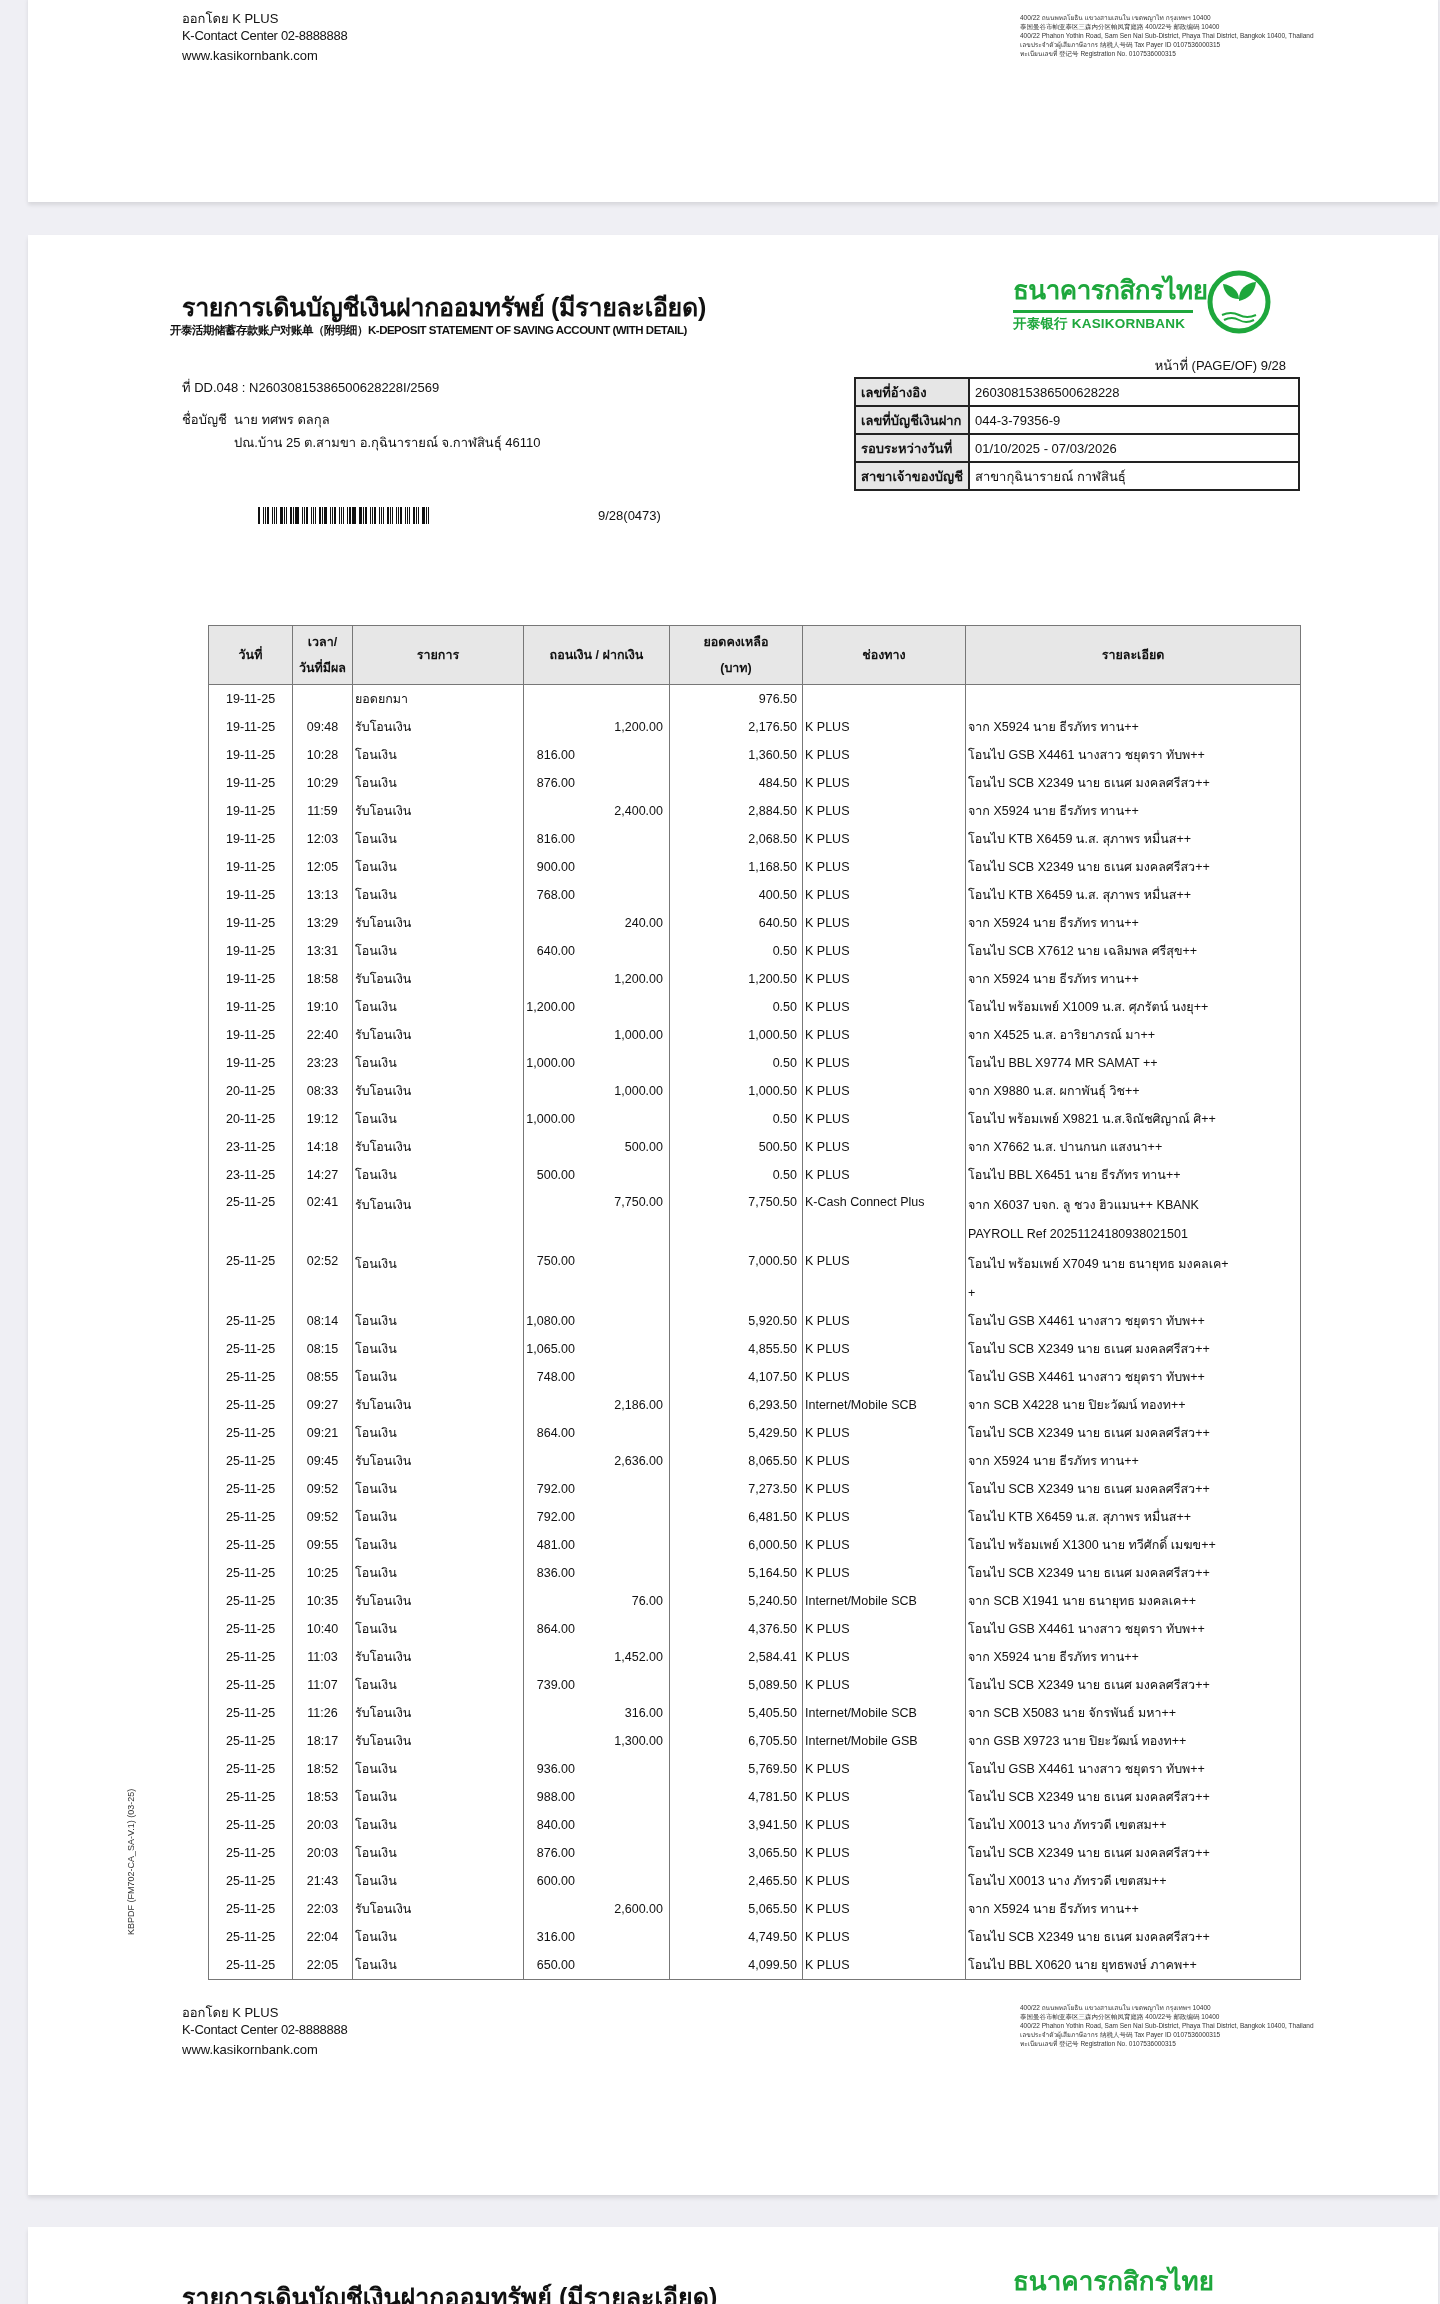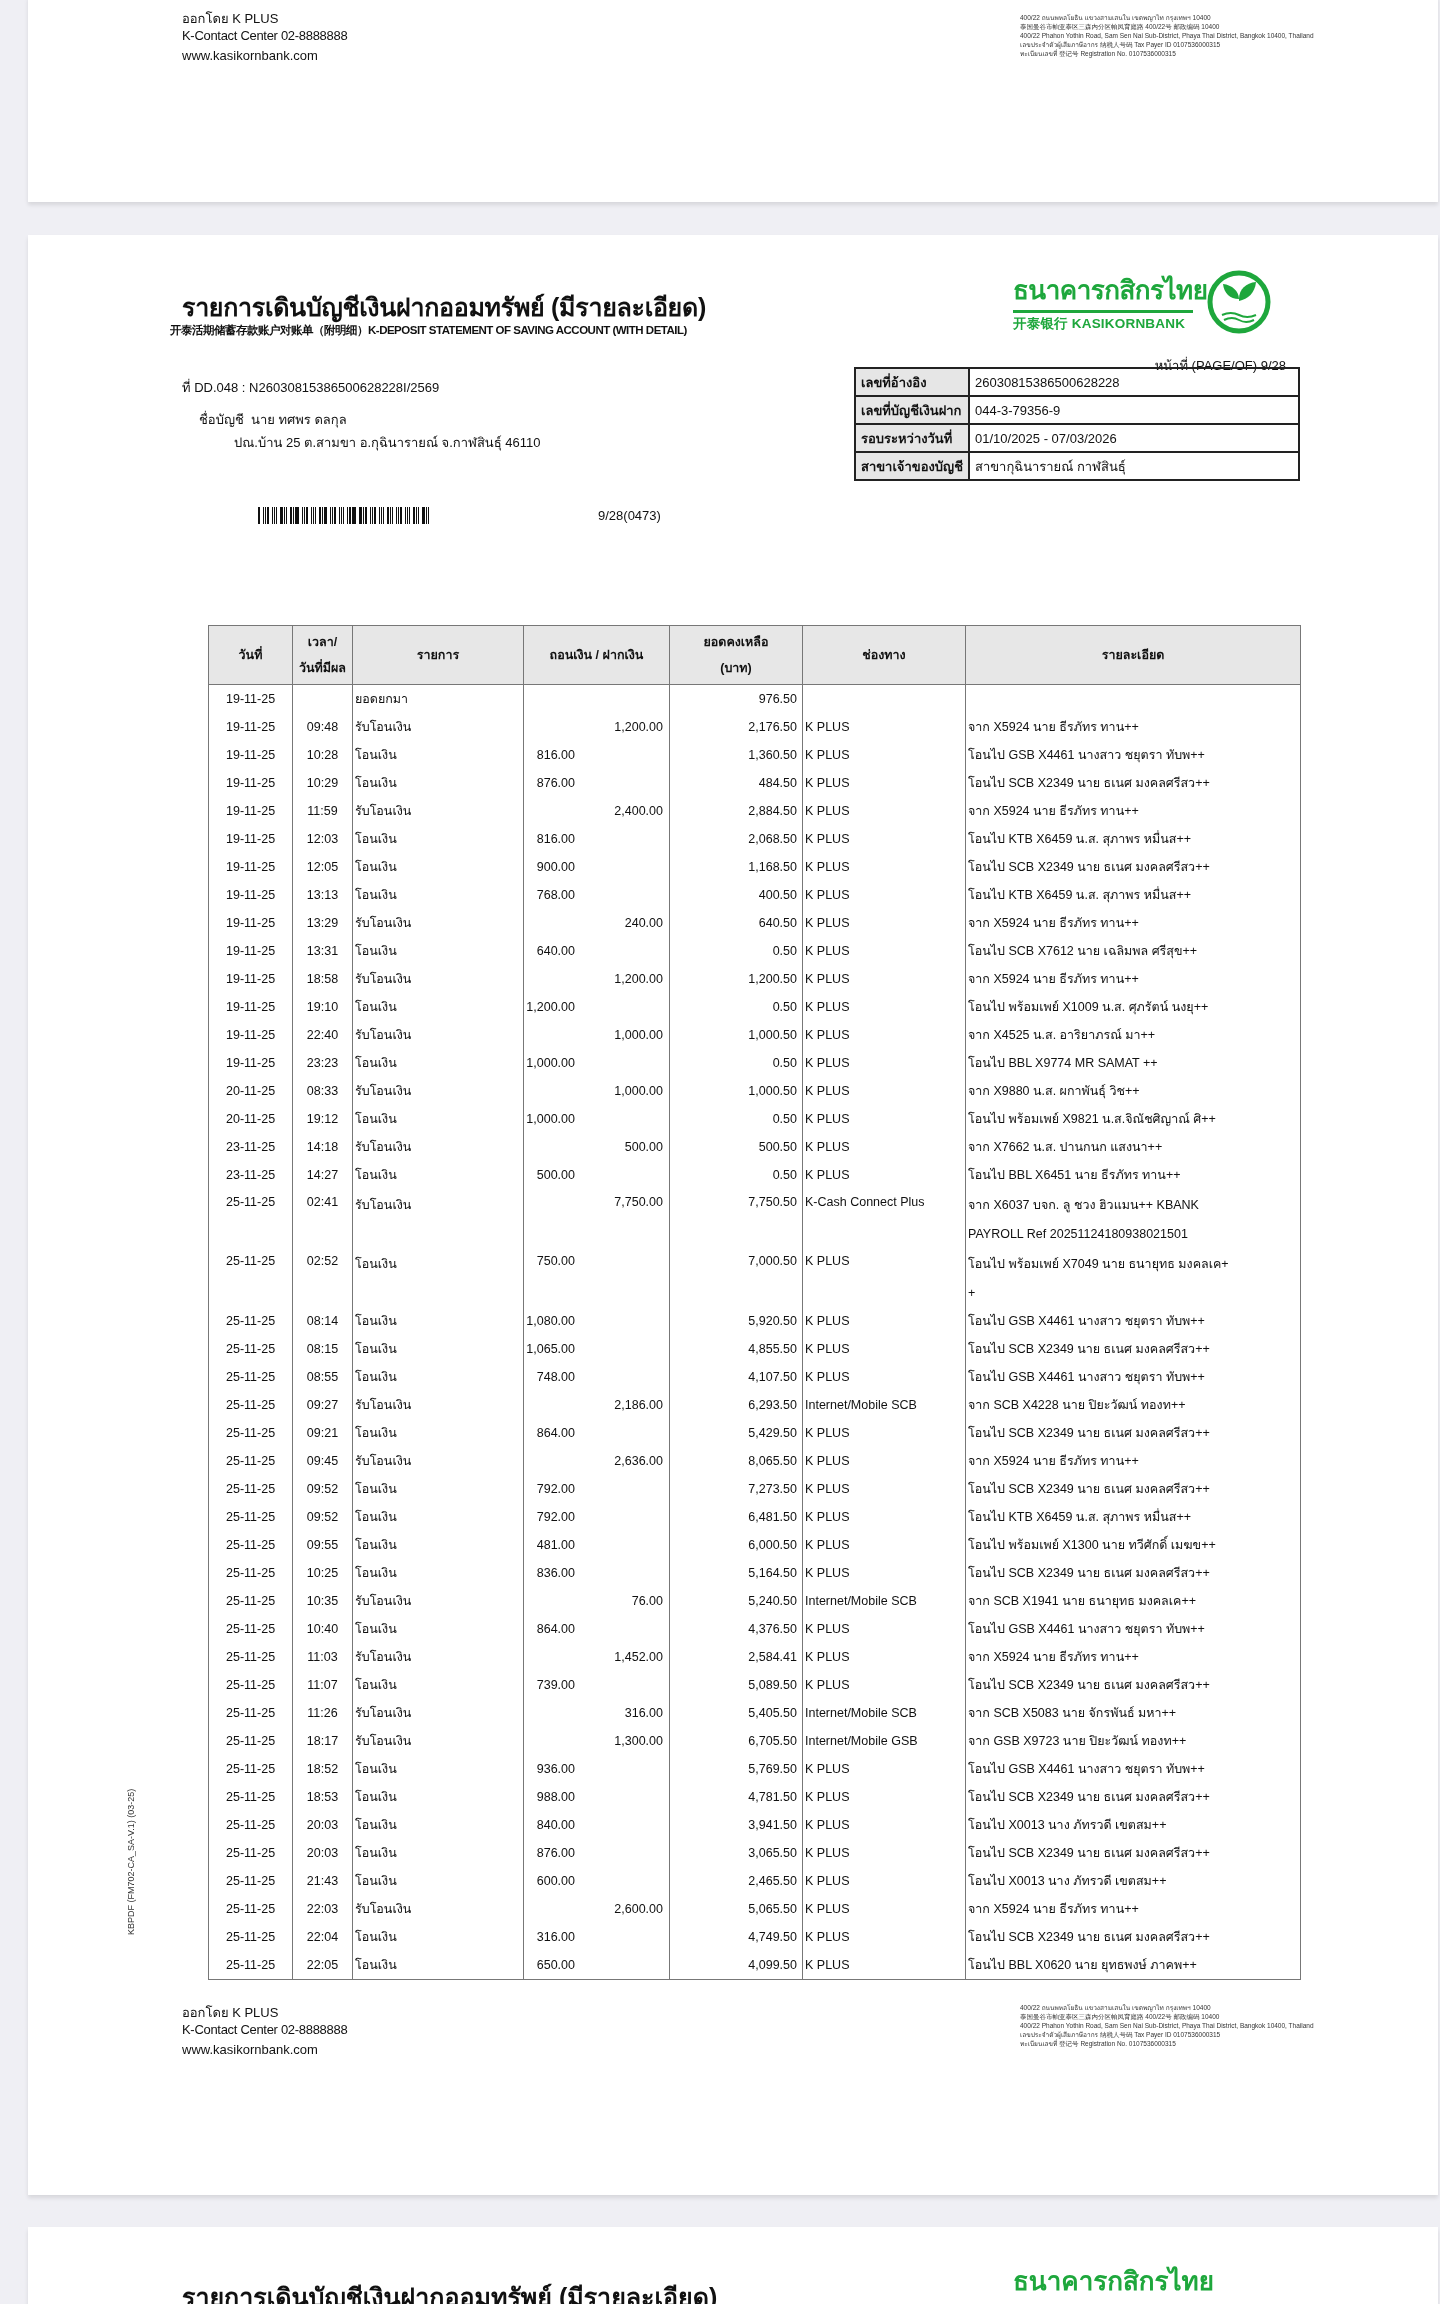--- a/index.html
+++ b/index.html
@@ -31,28 +31,28 @@
   .logo { position: absolute; left: 985px; top: 34px; width: 292px; height: 70px; }
   .logo .th-name { position: absolute; left: 0; top: 0; font-size: 26px; font-weight: bold; color: #1ea73c; letter-spacing: -0.5px; }
   .logo .rule { position: absolute; left: 0; top: 41px; width: 180px; height: 3px; background: #1ea73c; }
   .logo .en-name { position: absolute; left: 0; top: 46px; font-size: 13.5px; font-weight: bold; color: #1ea73c; letter-spacing: 0.2px; }
   .logo .emblem { position: absolute; left: 193px; top: 0; width: 66px; height: 66px; }
 
   .page-of { position: absolute; right: 152px; top: 120px; font-size: 13px; }
 
   .doc-no { position: absolute; left: 154px; top: 142px; font-size: 13px; }
   .acc-name { position: absolute; left: 154px; top: 173px; font-size: 13px; line-height: 23px; }
-  .acc-name .lbl { display: inline-block; width: 52px; margin-left: 17px; }
+  .acc-name .lbl { display: inline-block; width: 52px; }
   .acc-name .addr { padding-left: 52px; }
 
   .barcode { position: absolute; left: 230px; top: 272px; height: 17px; width: 212px; }
   .barcode span { display: inline-block; height: 17px; background: #111; margin-right: 1px; vertical-align: top; }
   .barcode-num { position: absolute; left: 570px; top: 273px; font-size: 13px; }
 
-  .info-table { position: absolute; left: 826px; top: 132px; border-collapse: collapse; width: 446px; }
+  .info-table { position: absolute; left: 826px; top: 142px; border-collapse: collapse; width: 446px; }
   .info-table td { border: 2px solid #222; height: 26px; padding: 0 5px; font-size: 13px; }
   .info-table td.k { background: #e6e6e6; font-weight: bold; width: 100px; white-space: nowrap; }
 
   .txn { position: absolute; left: 180px; top: 390px; border-collapse: collapse; width: 1092px; table-layout: fixed; }
   .txn th { background: #e7e7e7; border: 1.5px solid #777; font-size: 12.5px; font-weight: bold; height: 58px; line-height: 26px; padding: 0; }
   .txn td { font-size: 12.5px; height: 28px; padding: 0 4px; border-left: 1.5px solid #777; border-right: 1.5px solid #777; vertical-align: middle; white-space: nowrap; overflow: visible; }
   .txn tbody tr:last-child td { border-bottom: 1.5px solid #777; }
   .txn td.c-date { padding-left: 17px; }
   .txn td.c-time { text-align: center; }
   .txn td.c-desc { padding-left: 2px; }

